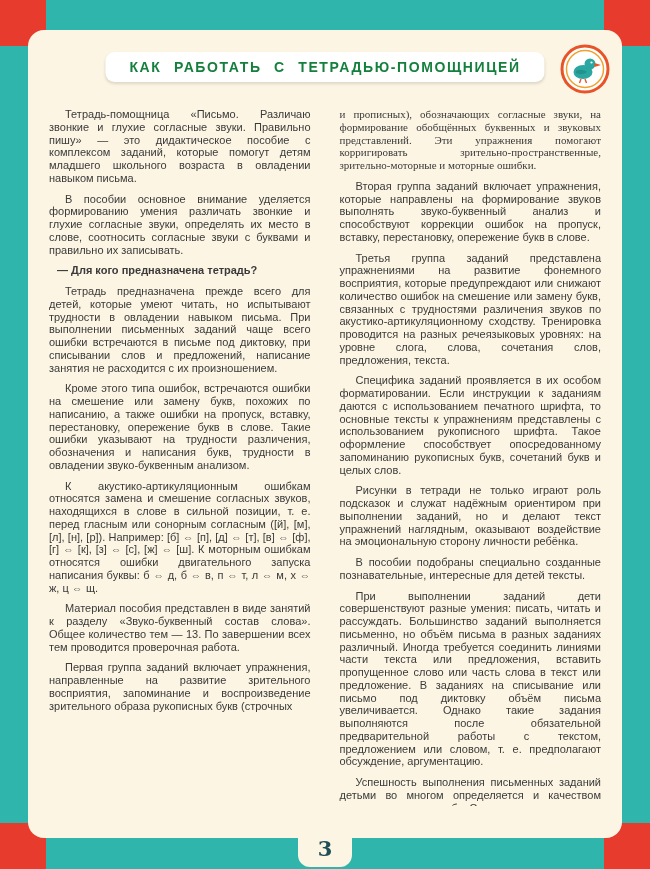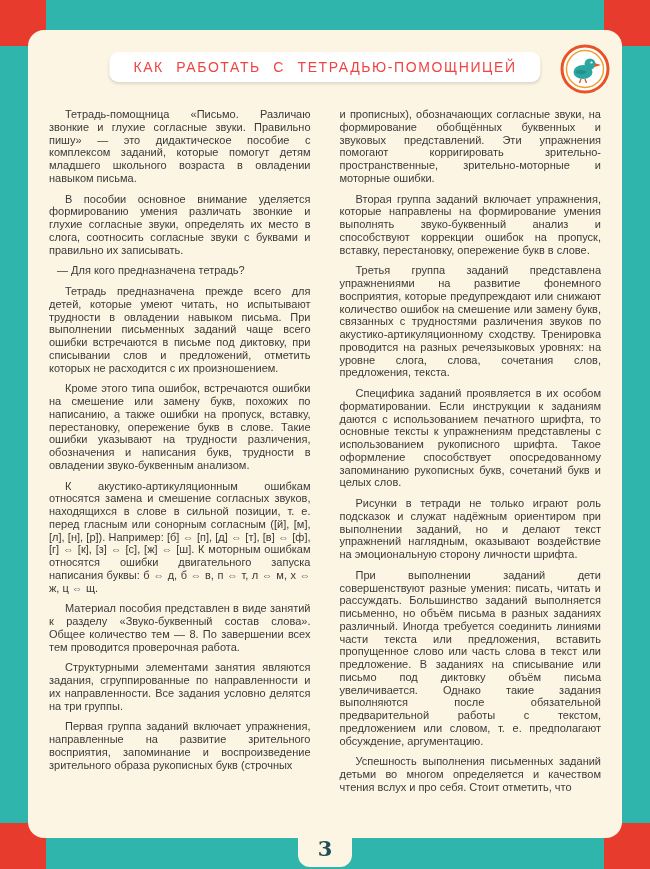--- a/index.html
+++ b/index.html
@@ -15,42 +15,42 @@
   .corner.br{right:0;bottom:0;}
 
   .page{
     position:absolute;left:28px;right:28px;top:30px;bottom:31px;
     background:#fcf5e3;border-radius:16px;z-index:1;
   }
 
   .banner{
     position:absolute;left:50%;transform:translateX(-50%);top:22px;
     background:#ffffff;border-radius:9px;padding:7px 24px;
-    color:#ef4444;font-weight:normal;font-size:14px;letter-spacing:1.6px;word-spacing:7px;
+    color:#15803d;font-weight:bold;font-size:14px;letter-spacing:1.6px;word-spacing:7px;
     white-space:nowrap;box-shadow:0 2px 3px rgba(0,0,0,0.12);
     z-index:3;
   }
 
   .bird-badge{
     position:absolute;top:14px;right:12px;width:50px;height:50px;z-index:4;
   }
 
   .columns{
     position:absolute;left:13px;right:13px;top:70px;bottom:32px;
     display:flex;gap:13px;overflow:hidden;z-index:2;
   }
   .col{
     flex:1 1 0;min-width:0;
     text-align:justify;
     color:#3a3a3a;
     font-size:11px;line-height:1.16;
     hyphens:auto;-webkit-hyphens:auto;
   }
   .col p{margin:8px;text-indent:16px;}
-  .col p.q-head{font-weight:normal;margin:1px 0;}
+  .col p.q-head{font-weight:bold;margin:1px 0;}
 
   .page-num-tab{
     position:absolute;left:50%;transform:translateX(-50%);bottom:-29px;
     width:54px;height:46px;background:#fcf5e3;
     border-radius:0 0 12px 12px;
     display:flex;align-items:flex-end;justify-content:center;
     z-index:2;
   }
   .page-num-tab .num{
     font-family:"DejaVu Serif", serif;font-weight:bold;
@@ -78,35 +78,35 @@
       <path d="M34.5 19 L41 21 L34.5 23 Z" fill="#e8542a"></path>
       <circle cx="31.5" cy="18.5" r="1.1" fill="#ffffff"></circle>
       <path d="M16 27 Q22 24 27 28 Q22 32 16 29 Z" fill="#23928c"></path>
       <path d="M21 35 l-1.5 4 M25 35 l1.5 4" stroke="#e8542a" stroke-width="1.4" fill="none"></path>
     </svg>
   </div>
 
   <div class="columns">
     <div class="col">
         <p class="body-p">Тетрадь-помощница «Письмо. Различаю звонкие и глухие согласные звуки. Правильно пишу» — это дидактическое пособие с комплексом заданий, которые помогут детям младшего школьного возраста в овладении навыком письма.</p>
-        <p class="body-p">В пособии основное внимание уделяется формированию умения различать звонкие и глухие согласные звуки, определять их место в слога, соотносить согласные звуки с буквами и правильно их записывать.</p>
+        <p class="body-p">В пособии основное внимание уделяется формированию умения различать звонкие и глухие согласные звуки, определять их место в слове, соотносить согласные звуки с буквами и правильно их записывать.</p>
         <p class="q-head">— Для кого предназначена тетрадь?</p>
-        <p class="body-p">Тетрадь предназначена прежде всего для детей, которые умеют читать, но испытывают трудности в овладении навыком письма. При выполнении письменных заданий чаще всего ошибки встречаются в письме под диктовку, при списывании слов и предложений, отметить которых не расходится с их произношением.</p>
+        <p class="body-p">Тетрадь предназначена прежде всего для детей, которые умеют читать, но испытывают трудности в овладении навыком письма. При выполнении письменных заданий чаще всего ошибки встречаются в письме под диктовку, при списывании слов и предложений, написание занятия не расходится с их произношением.</p>
         <p class="body-p">Кроме этого типа ошибок, встречаются ошибки на смешение или замену букв, похожих по написанию, а также ошибки на пропуск, вставку, перестановку, опережение букв в слове. Такие ошибки указывают на трудности различения, обозначения и написания букв, трудности в овладении звуко-буквенным анализом.</p>
         <p class="body-p">К акустико-артикуляционным ошибкам относятся замена и смешение согласных звуков, находящихся в слове в сильной позиции, т. е. перед гласным или сонорным согласным ([й], [м], [л], [н], [р]). Например: [б] ⇔ [п], [д] ⇔ [т], [в] ⇔ [ф], [г] ⇔ [к], [з] ⇔ [с], [ж] ⇔ [ш]. К моторным ошибкам относятся ошибки двигательного запуска написания буквы: б ⇔ д, б ⇔ в, п ⇔ т, л ⇔ м, х ⇔ ж, ц ⇔ щ.</p>
-        <p class="body-p">Материал пособия представлен в виде занятий к разделу «Звуко-буквенный состав слова». Общее количество тем — 8. По завершении всех тем проводится проверочная работа.</p>
-        <p class="body-p">Структурными элементами занятия являются задания, сгруппированные по направленности и их направленности. Все задания условно делятся на три группы.</p>
+        <p class="body-p">Материал пособия представлен в виде занятий к разделу «Звуко-буквенный состав слова». Общее количество тем — 13. По завершении всех тем проводится проверочная работа.</p>
         <p class="body-p">Первая группа заданий включает упражнения, направленные на развитие зрительного восприятия, запоминание и воспроизведение зрительного образа рукописных букв (строчных</p>
       </div>
     <div class="col">
-        <p class="body-p" style="text-indent: 0px;">и прописных), обозначающих согласные звуки, на формирование обобщённых буквенных и звуковых представлений. Эти упражнения помогают корригировать зрительно-пространственные, зрительно-моторные и моторные ошибки.</p>
-        <p class="body-p">Вторая группа заданий включает упражнения, которые направлены на формирование умения выполнять звуко-буквенный анализ и способствуют коррекции ошибок на пропуск, вставку, перестановку, опережение букв в слове.</p>
+        <p class="body-p" style="text-indent: 0px; font-family: Liberation Serif, serif;">и прописных), обозначающих согласные звуки, на формирование обобщённых буквенных и звуковых представлений. Эти упражнения помогают корригировать зрительно-пространственные, зрительно-моторные и моторные ошибки.</p>
+        <p class="body-p">Вторая группа заданий включает упражнения, которые направлены на формирование звуков выполнять звуко-буквенный анализ и способствуют коррекции ошибок на пропуск, вставку, перестановку, опережение букв в слове.</p>
         <p class="body-p">Третья группа заданий представлена упражнениями на развитие фонемного восприятия, которые предупреждают или снижают количество ошибок на смешение или замену букв, связанных с трудностями различения звуков по акустико-артикуляционному сходству. Тренировка проводится на разных речеязыковых уровнях: на уровне слога, слова, сочетания слов, предложения, текста.</p>
         <p class="body-p">Специфика заданий проявляется в их особом форматировании. Если инструкции к заданиям даются с использованием печатного шрифта, то основные тексты к упражнениям представлены с использованием рукописного шрифта. Такое оформление способствует опосредованному запоминанию рукописных букв, сочетаний букв и целых слов.</p>
-        <p class="body-p">Рисунки в тетради не только играют роль подсказок и служат надёжным ориентиром при выполнении заданий, но и делают текст упражнений наглядным, оказывают воздействие на эмоциональную сторону личности шрифта.</p>
+        <p class="body-p">Рисунки в тетради не только играют роль подсказок и служат надёжным ориентиром при выполнении заданий, но и делают текст упражнений наглядным, оказывают воздействие на эмоциональную сторону личности ребёнка.</p>
+        <p class="body-p">В пособии подобраны специально созданные познавательные, интересные для детей тексты.</p>
         <p class="body-p">При выполнении заданий дети совершенствуют разные умения: писать, читать и рассуждать. Большинство заданий выполняется письменно, но объём письма в разных заданиях различный. Иногда требуется соединить линиями части текста или предложения, вставить пропущенное слово или часть слова в текст или предложение. В заданиях на списывание или письмо под диктовку объём письма увеличивается. Однако такие задания выполняются после обязательной предварительной работы с текстом, предложением или словом, т. е. предполагают обсуждение, аргументацию.</p>
         <p class="body-p">Успешность выполнения письменных заданий детьми во многом определяется и качеством чтения вслух и про себя. Стоит отметить, что</p>
       </div>
   </div>
 
   <div class="page-num-tab">
     <span class="num">3</span>
   </div>
 
 </div>

